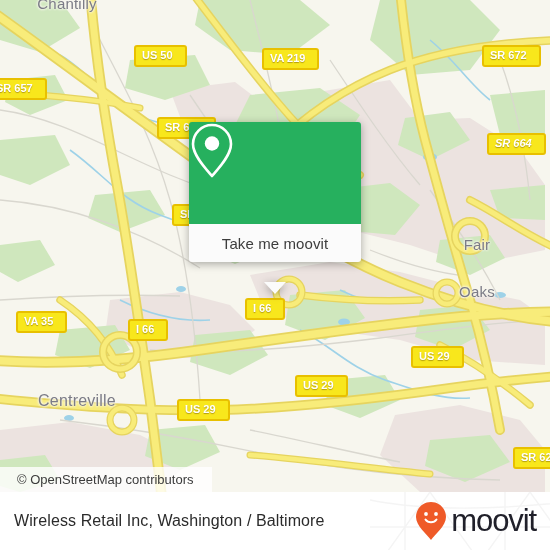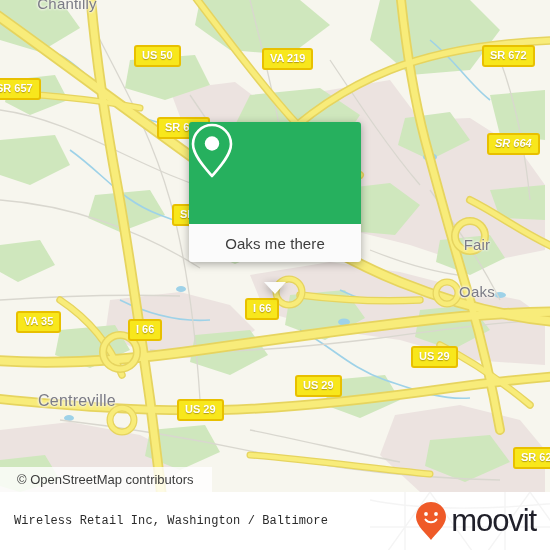--- a/index.html
+++ b/index.html
@@ -16,21 +16,21 @@
   #map svg{position:absolute;left:0;top:0;}
 
   
   .place{position:absolute;color:#7b7b86;font-weight:400;letter-spacing:.2px;
          white-space:pre;text-align:center;line-height:1.05;
          text-shadow:0 0 3px #f7f6ee,0 0 3px #f7f6ee,0 0 2px #f7f6ee;}
 
   
   .shield{position:absolute;background:#f8e71c;border:2px solid #e8c000;
           border-radius:3px;color:#ffffff;font-weight:bold;font-size:11px;
-          line-height:1;padding:3px 6px 4px 6px;white-space:nowrap;
+          line-height:1;padding:3px 12px 4px 6px;white-space:nowrap;
           text-shadow:0 1px 1px rgba(120,95,0,.55);box-sizing:border-box;}
 
   
   #card{position:absolute;left:189px;top:122px;width:172px;
         filter:drop-shadow(0 2px 4px rgba(0,0,0,.32));}
   #card-head{height:102px;background:#26b05e;border-radius:3px 3px 0 0;
              display:flex;align-items:center;justify-content:center;}
   #card-foot{height:38px;background:#fbfbfb;border-radius:0 0 3px 3px;
              display:flex;align-items:center;justify-content:center;
              color:#3d3d3d;font-size:15px;letter-spacing:.1px;}
@@ -44,22 +44,22 @@
           display:flex;align-items:center;padding-left:17px;
           font-size:13px;color:#3b3b3b;box-sizing:border-box;padding-right:18px;}
 
   
   #footer{position:absolute;left:0;top:492px;width:550px;height:58px;
           background:#ffffff;display:flex;align-items:center;
           justify-content:space-between;padding:0 14px;box-sizing:border-box;
           overflow:hidden;}
   #footer-wm{position:absolute;left:370px;top:-10px;width:230px;height:90px;
              opacity:.055;pointer-events:none;}
-  #title{font-size:12px;color:#2b2b2b;letter-spacing:.1px;white-space:nowrap;
-         position:relative;z-index:2;font-family:Liberation Mono, monospace;}
+  #title{font-size:16px;color:#2b2b2b;letter-spacing:.1px;white-space:nowrap;
+         position:relative;z-index:2;}
   #brand{display:flex;align-items:center;gap:4px;position:relative;z-index:2;}
   #brand-text{font-size:31px;color:#20202a;letter-spacing:-1.1px;font-weight:400;}
 </style>
 </head>
 <body>
 
 <div id="app">
 
   <div id="map">
 
@@ -207,21 +207,21 @@
 
     <div id="card">
       <div id="card-tail"></div>
       <div id="card-head">
         <svg width="46" height="57" viewBox="0 0 46 57">
           <path d="M23 3 C12.5 3 4 11.5 4 22 C4 34 18 48 23 54 C28 48 42 34 42 22 C42 11.5 33.5 3 23 3 Z" fill="none" stroke="#ffffff" stroke-width="2.6" stroke-linejoin="round"></path>
           <circle cx="23" cy="21.5" r="7.2" fill="#ffffff"></circle>
         </svg>
       </div>
       <div id="card-foot">
-        <span>Oaks me there</span>
+        <span>Take me moovit</span>
       </div>
     </div>
 
     <div id="attrib">
       <span>© OpenStreetMap contributors</span>
     </div>
   </div>
 
   <div id="footer">
     <svg id="footer-wm" viewBox="0 0 230 90">

